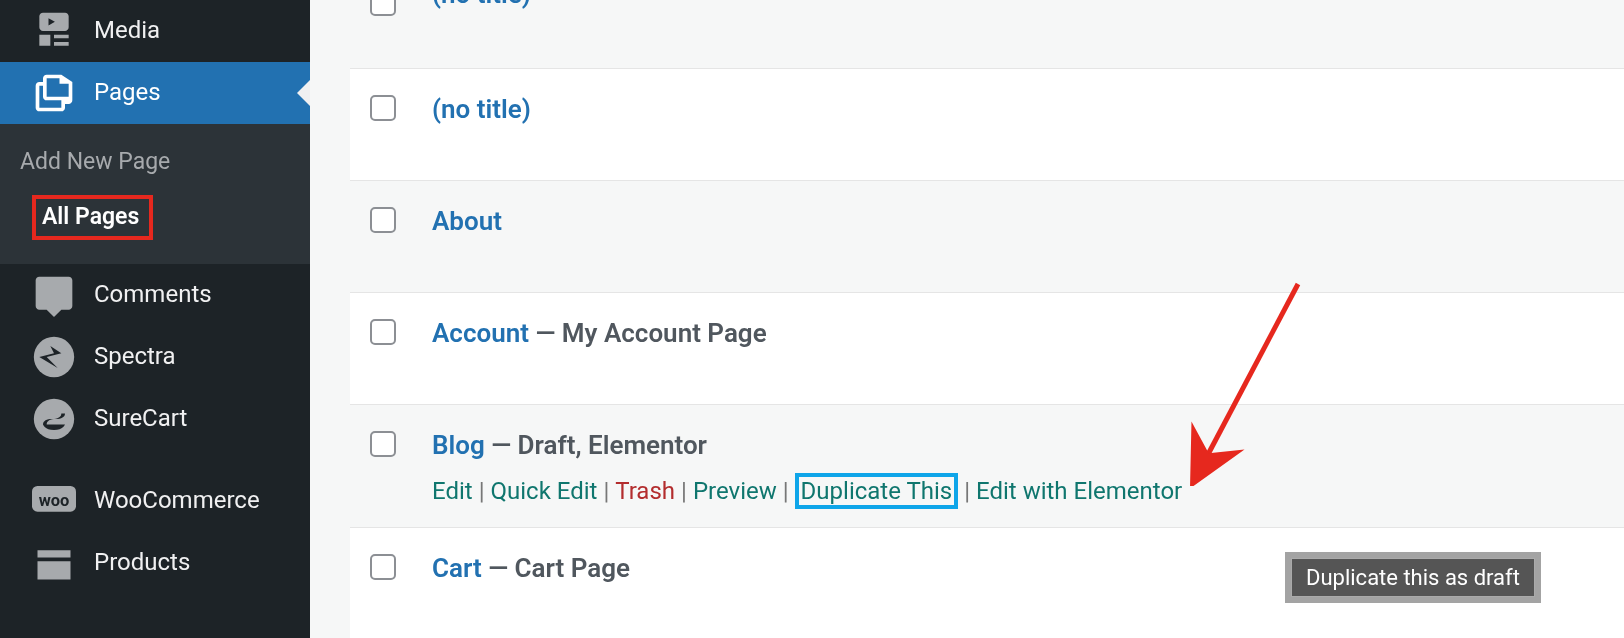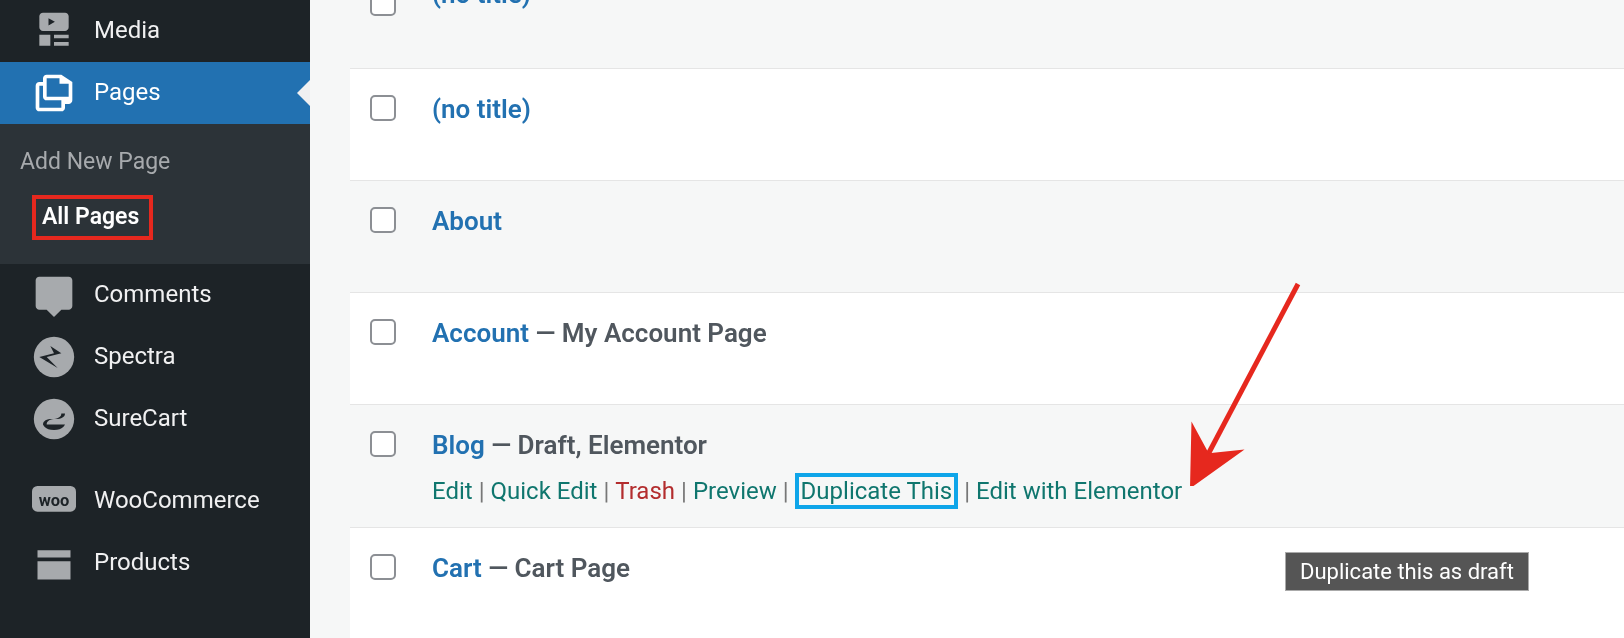--- a/index.html
+++ b/index.html
@@ -146,21 +146,21 @@
 
   
   .tooltip {
     position: absolute;
     left: 975px;
     top: 552px;
     background: #555;
     color: #fff;
     font-size: 22px;
     padding: 6px 14px;
-    border: 1px solid #a3a3a3;
+    border: 7px solid #a3a3a3;
   }
   .tooltip::before {
     content: "";
     border: 1px solid #aaa;
     position: absolute;
     inset: -1px;
     pointer-events: none;
   }
 </style>
 </head>

